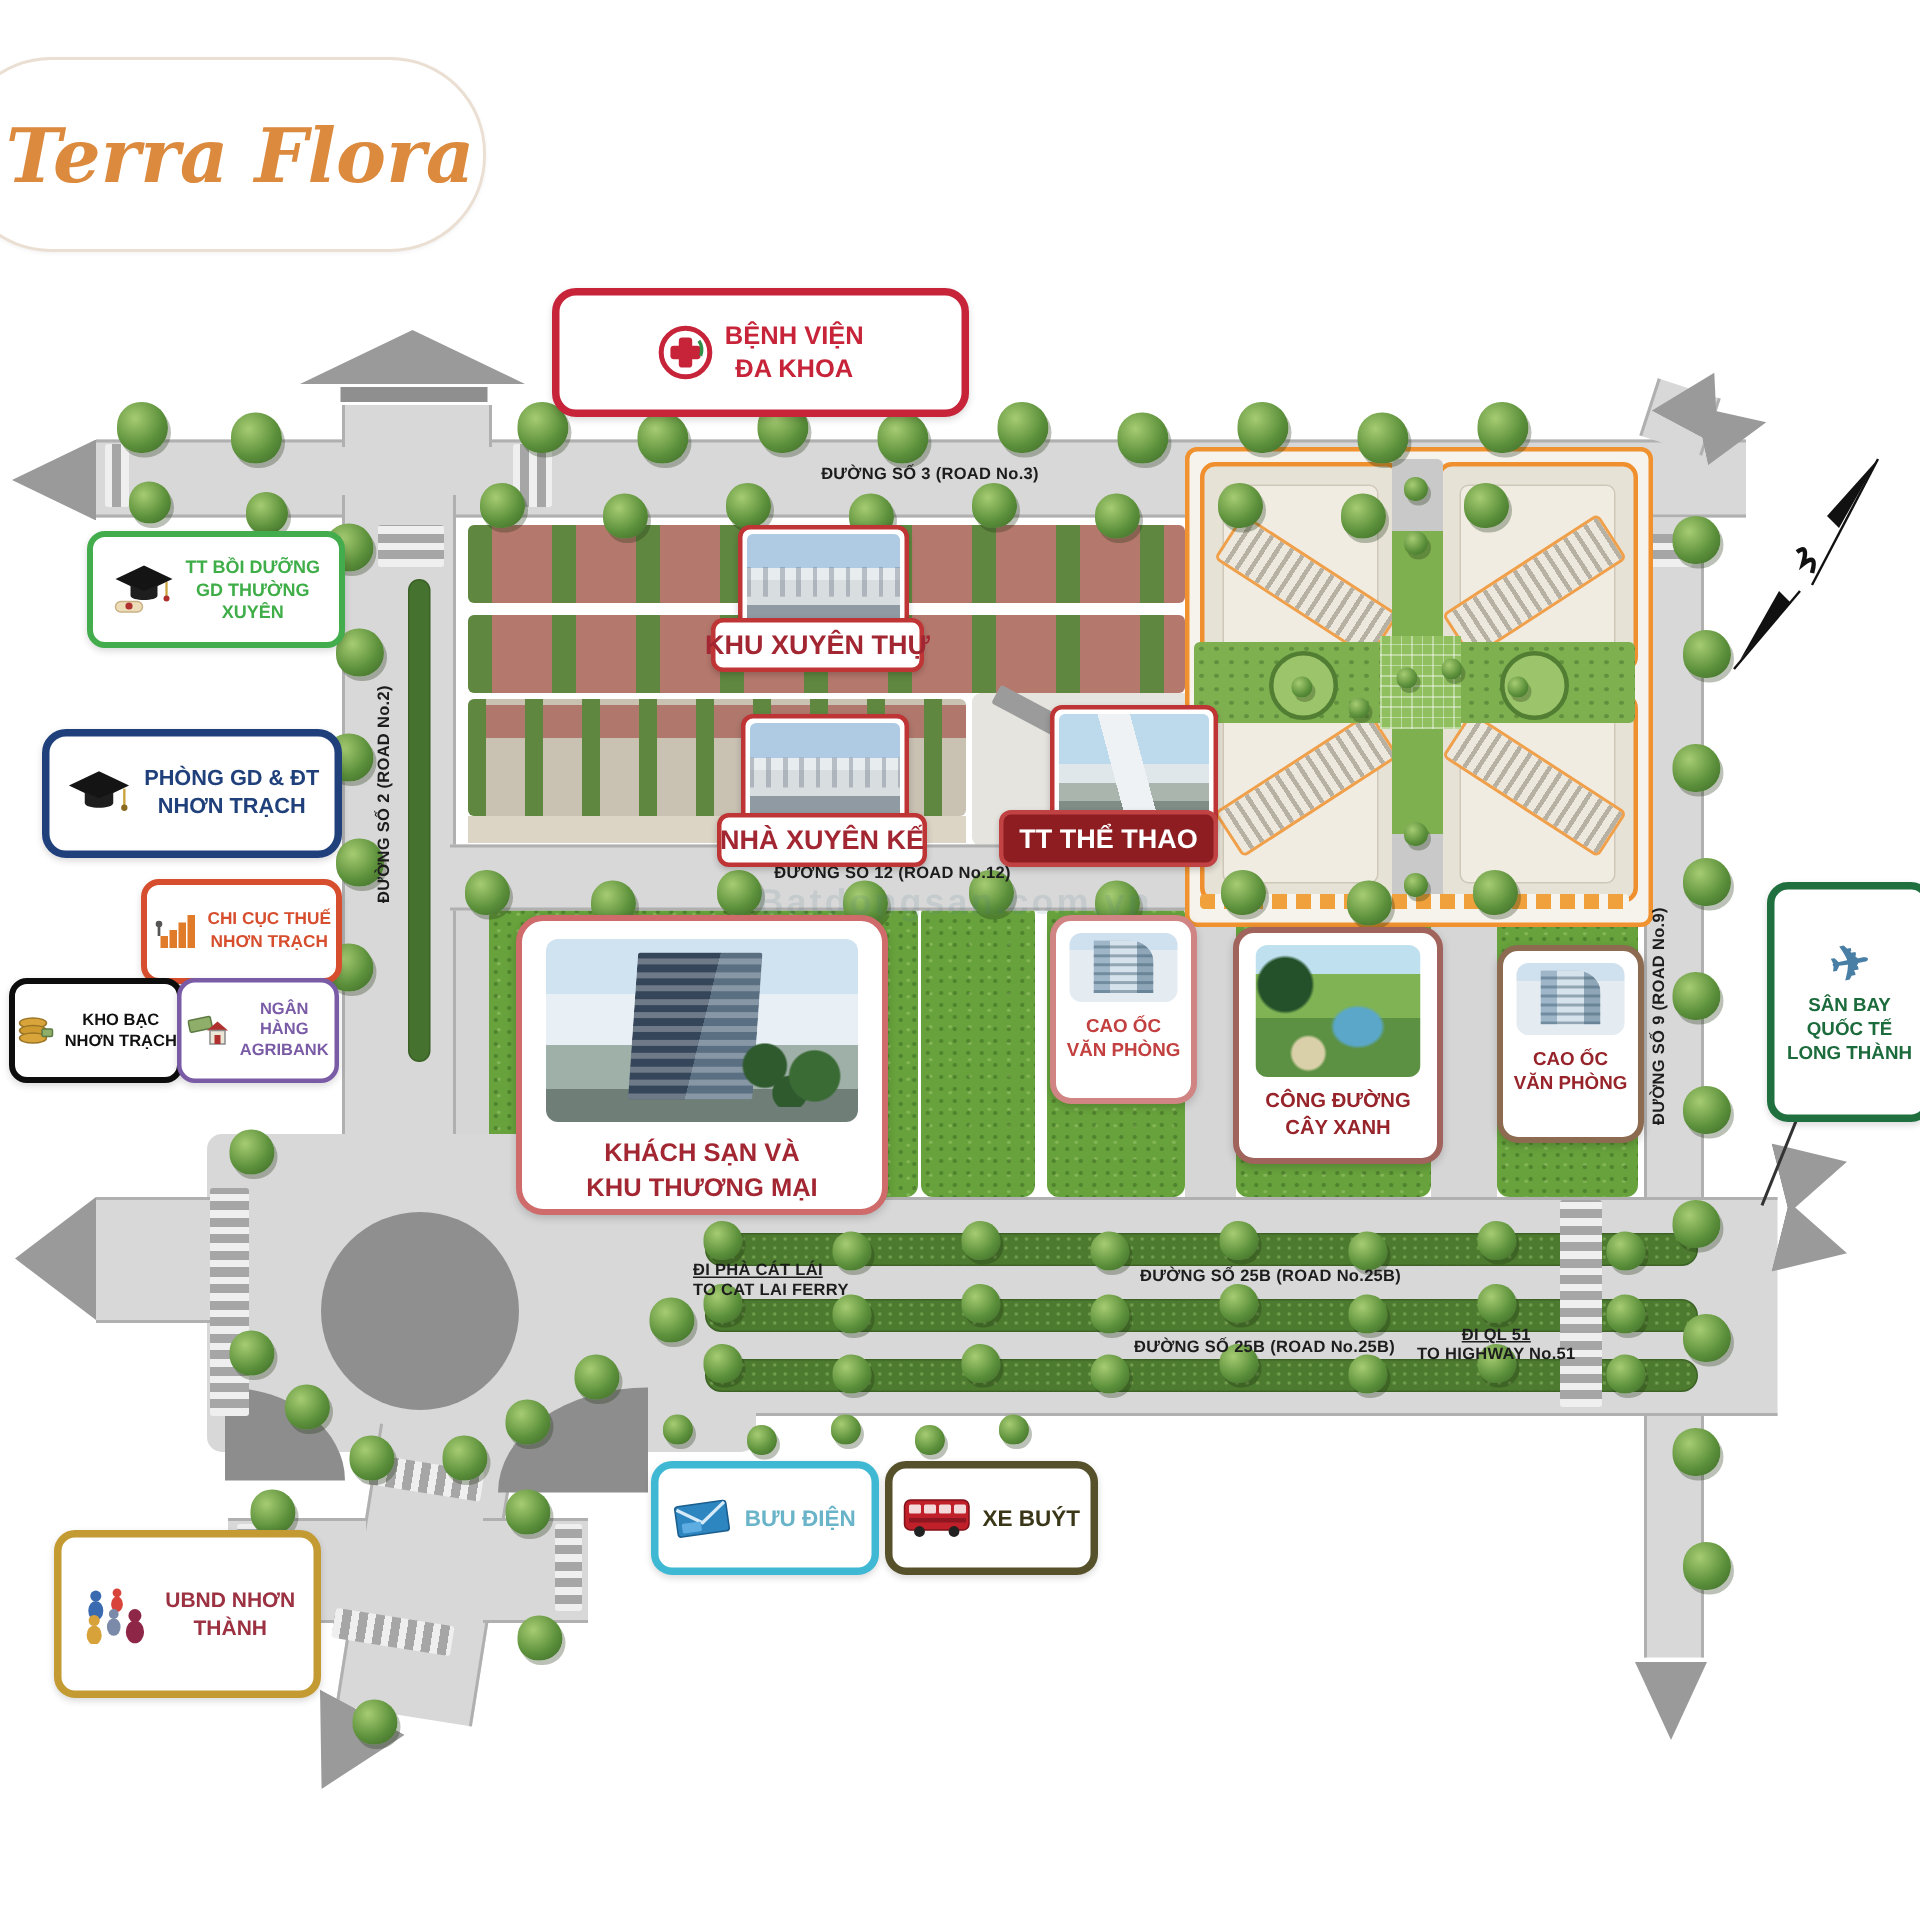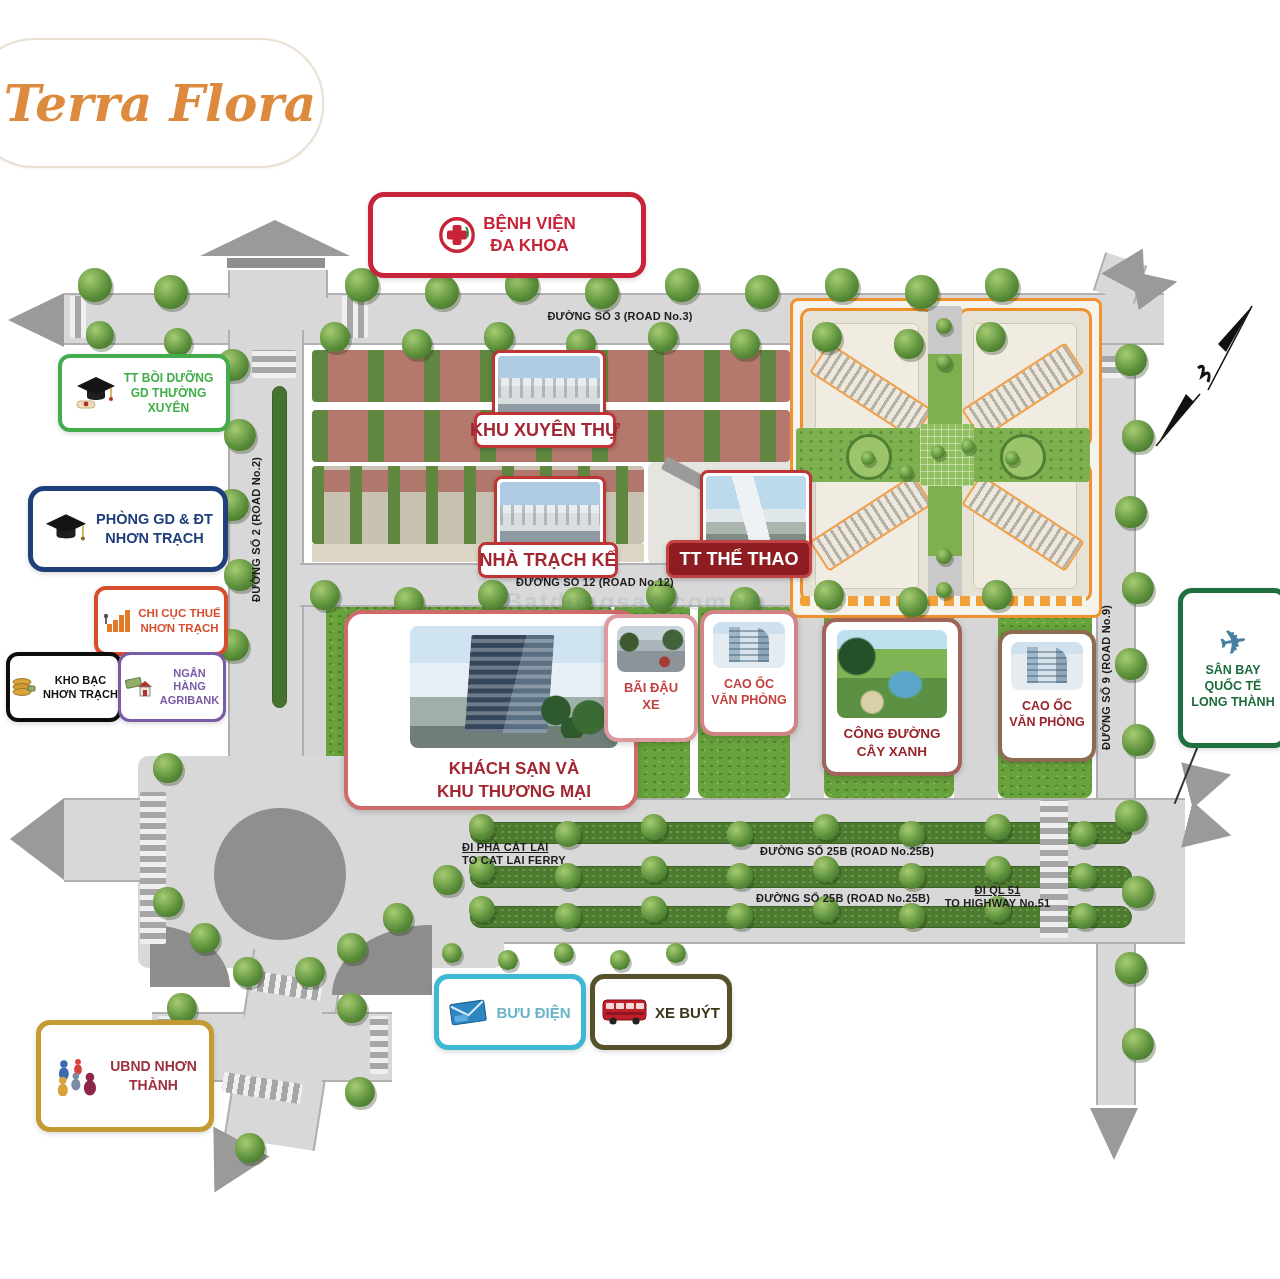--- a/index.html
+++ b/index.html
@@ -86,21 +86,21 @@
 
   .plabel{position:absolute;background:#fff;border:3px solid #bf3434;border-radius:8px;z-index:10;color:#a32732;
     font-weight:800;font-size:18px;display:flex;align-items:center;justify-content:center;box-shadow:0 2px 4px rgba(0,0,0,.2);white-space:nowrap;}
   .plabel.dark{background:#8e1d22;color:#fff;border-color:#c14242;}
   .pframe{position:absolute;background:#fff;border:3px solid #bf3434;border-radius:8px;padding:3px;z-index:10;box-shadow:0 2px 4px rgba(0,0,0,.2);}
   .pframe .photo{width:100%;height:100%;border-radius:4px;}
 
   .card{position:absolute;background:#fff;z-index:10;display:flex;flex-direction:column;align-items:center;
     box-shadow:0 2px 6px rgba(0,0,0,.18);font-weight:800;text-align:center;}
   .card .photo{border-radius:8px;}
-  .c-hotel{left:344px;top:610px;width:240px;height:192px;border:4px solid #cf6b6b;border-radius:18px;color:#a32732;font-size:17px;line-height:1.35;padding-left:46px;}
+  .c-hotel{left:344px;top:610px;width:240px;height:192px;border:4px solid #cf6b6b;border-radius:18px;color:#a32732;font-size:17px;line-height:1.35;}
   .c-park1{left:604px;top:614px;width:86px;height:120px;border:4px solid #dc9aa0;border-radius:14px;color:#c2403f;font-size:13px;line-height:1.3;}
   .c-off1{left:700px;top:610px;width:90px;height:118px;border:4px solid #d08484;border-radius:14px;color:#c2403f;font-size:12.5px;line-height:1.3;}
   .c-parkg{left:822px;top:618px;width:132px;height:150px;border:4px solid #a1645c;border-radius:14px;color:#96242a;font-size:13.5px;line-height:1.3;}
   .c-off2{left:998px;top:630px;width:90px;height:124px;border:4px solid #8d6b50;border-radius:14px;color:#96242a;font-size:12.5px;line-height:1.3;}
 
   
   .photo{position:relative;overflow:hidden;}
   .photo-villa{background:
     repeating-linear-gradient(90deg,rgba(110,120,135,.4) 0 3px,transparent 3px 11px),
     linear-gradient(180deg,#aecbe3 0 34%,#e7ecef 34% 46%,#d8dde0 46% 72%,#8f9aa2 72%);
@@ -451,45 +451,38 @@
   </div>
 
   <div class="pframe" style="left:492px;top:350px;width:102px;height:66px">
     <div class="photo photo-villa"></div>
   </div>
   <div class="plabel" style="left:474px;top:412px;width:136px;height:30px">KHU XUYÊN THỰ</div>
 
   <div class="pframe" style="left:494px;top:476px;width:100px;height:68px">
     <div class="photo photo-villa"></div>
   </div>
-  <div class="plabel" style="left:478px;top:542px;width:134px;height:30px">NHÀ TRẠCH KẾ</div>
+  <div class="plabel" style="left:478px;top:542px;width:134px;height:30px">NHÀ XUYÊN KẾ</div>
 
   <div class="pframe" style="left:700px;top:470px;width:100px;height:74px">
     <div class="photo photo-sport"></div>
   </div>
   <div class="plabel dark" style="left:666px;top:540px;width:140px;height:32px">TT THỂ THAO</div>
 
   <div class="card c-hotel">
     <div class="photo photo-hotel" style="width:208px;height:122px;margin-top:12px">
       <div class="tower"></div>
       <div class="palms"></div>
     </div>
     <div class="stx" style="margin-top:10px">
       <div>KHÁCH SẠN VÀ</div>
       <div>KHU THƯƠNG MẠI</div>
     </div>
   </div>
 
-  <div class="card c-park1">
-    <div class="photo photo-parking" style="width:68px;height:46px;margin-top:8px"></div>
-    <div class="stx" style="margin-top:8px">
-      <div>BÃI ĐẬU</div>
-      <div>XE</div>
-    </div>
-  </div>
 
   <div class="card c-off1">
     <div class="photo photo-office" style="width:72px;height:46px;margin-top:8px">
       <div class="otower"></div>
     </div>
     <div class="stx" style="margin-top:8px">
       <div>CAO ỐC</div>
       <div>VĂN PHÒNG</div>
     </div>
   </div>

